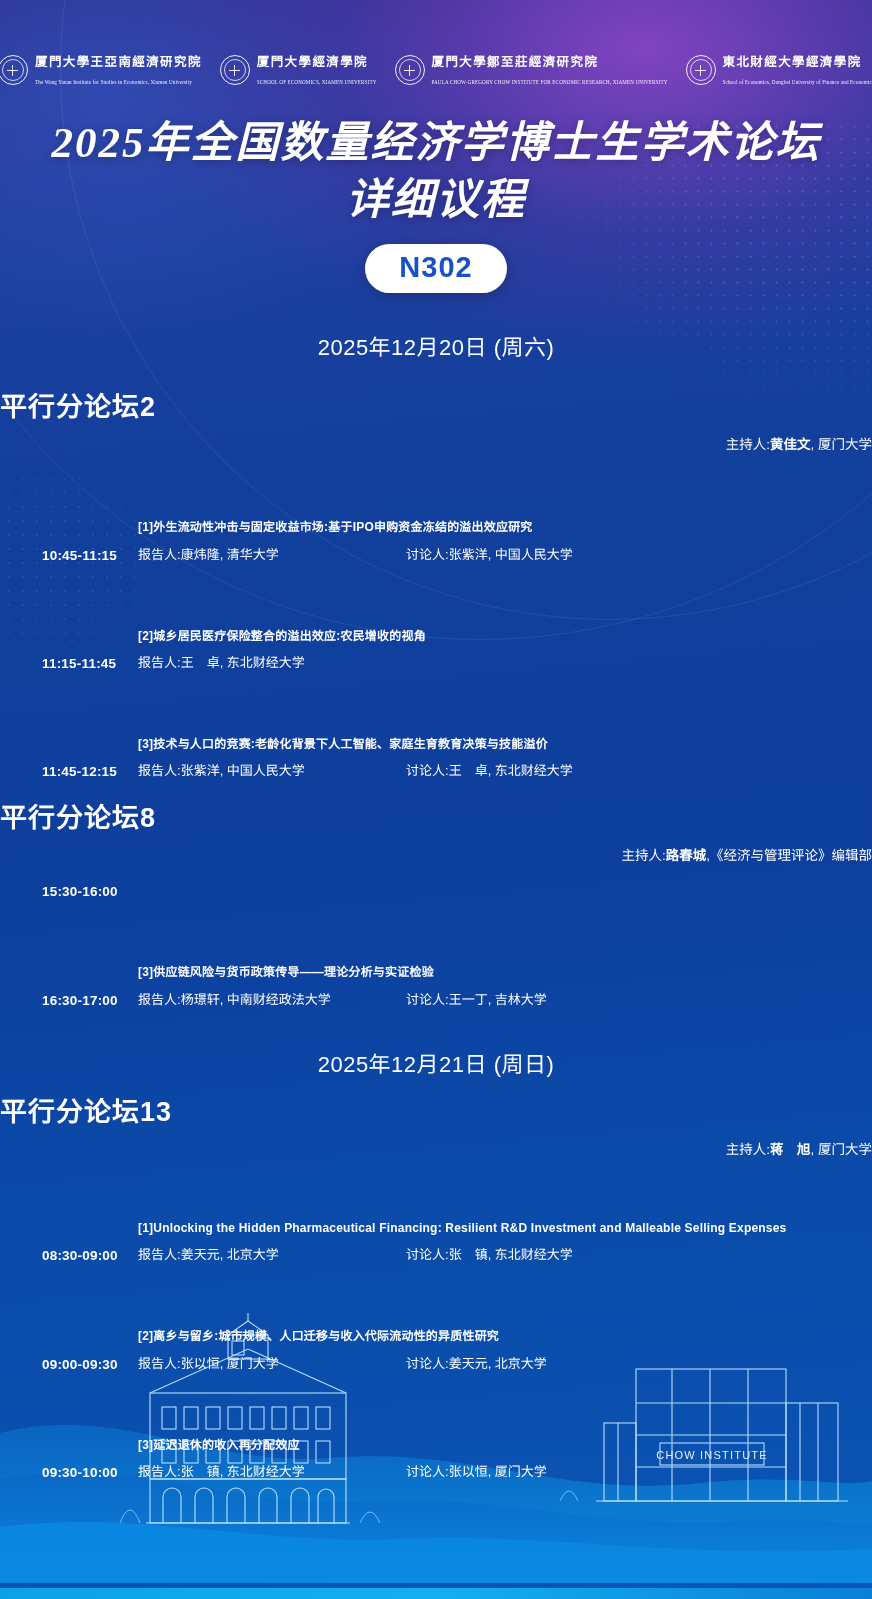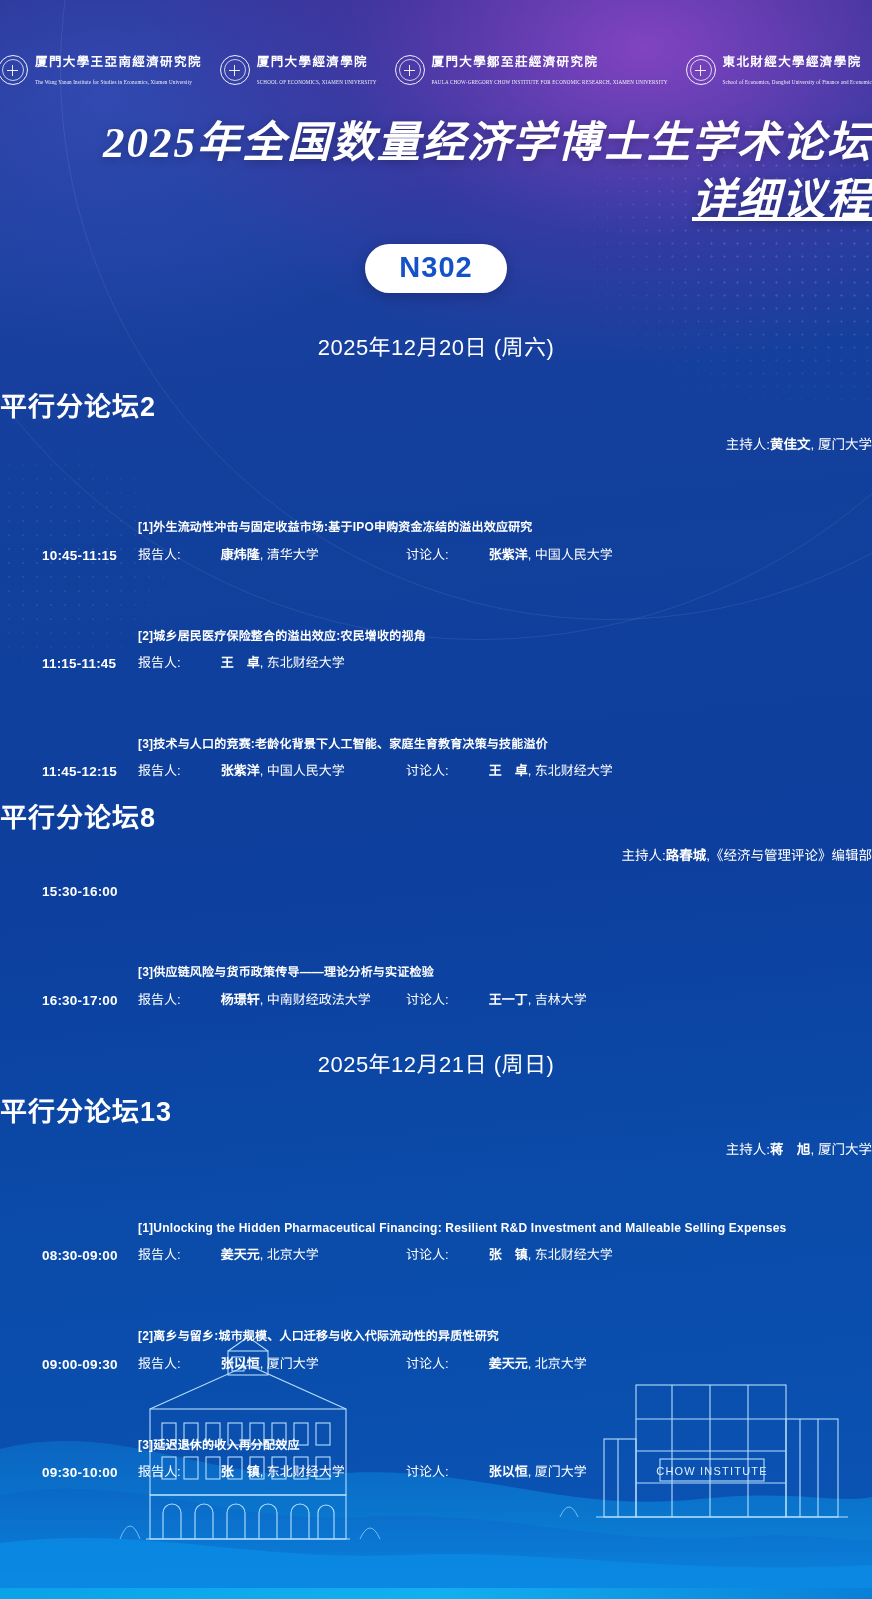--- a/index.html
+++ b/index.html
@@ -106,32 +106,32 @@
   .logo-en {
     font-size: 5.1px;
     letter-spacing: 0.15px;
     white-space: nowrap;
     opacity: 0.92;
     margin-top: 2px;
     font-family: "Liberation Serif", "DejaVu Serif", serif;
   }
 
   
-  .title-block { text-align: right; margin-top: 26px; position: relative; z-index: 5; }
+  .title-block { text-align: center; margin-top: 26px; position: relative; z-index: 5; }
   .main-title {
     font-family: "Liberation Serif", "DejaVu Serif", serif;
     font-style: italic;
     font-weight: 700;
     font-size: 43px;
     color: #ffffff;
     letter-spacing: 2px;
     text-shadow: 0 2px 10px rgba(0,0,0,0.28);
     line-height: 1.32;
   }
-  .main-title .l2 { display: block; text-decoration: underline; }
+  .main-title .l2 { display: block; }
 
   .badge-wrap { text-align: center; margin-top: 16px; position: relative; z-index: 5; }
   .badge {
     display: inline-block;
     background: #ffffff;
     color: #1552c8;
     font-weight: 700;
     font-size: 29px;
     padding: 7px 34px 9px;
     border-radius: 26px;
@@ -195,26 +195,26 @@
     margin-top: 48px;
   }
   .people {
     display: flex;
     margin-top: 7px;
     color: #ffffff;
     font-size: 13px;
   }
   .speaker { flex: 0 0 268px; }
   .discussant { flex: 1 1 auto; }
-  .people b { font-weight: 700; margin-left: 40px; }
+  .people b { font-weight: 400; }
 
   
   .bottom {
     position: absolute;
-    left: 0; right: 0; bottom: 0;
+    left: 0; right: 0; bottom: 16px;
     height: 300px;
     pointer-events: none;
     z-index: 2;
   }
   .bottom svg { display: block; width: 100%; height: 100%; }
   .bottom-bar {
     position: absolute;
     left: 0; right: 0; bottom: 0;
     height: 11px;
     background: linear-gradient(90deg, #0aa2e8 0%, #12b0f0 50%, #0a7fd8 100%);

